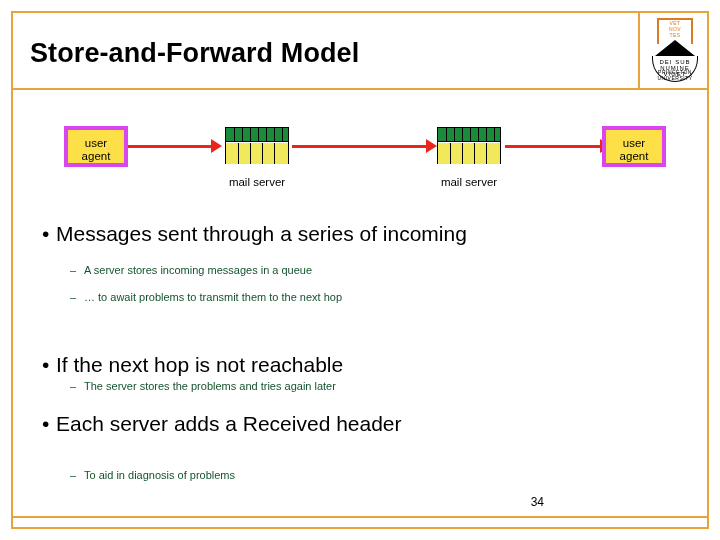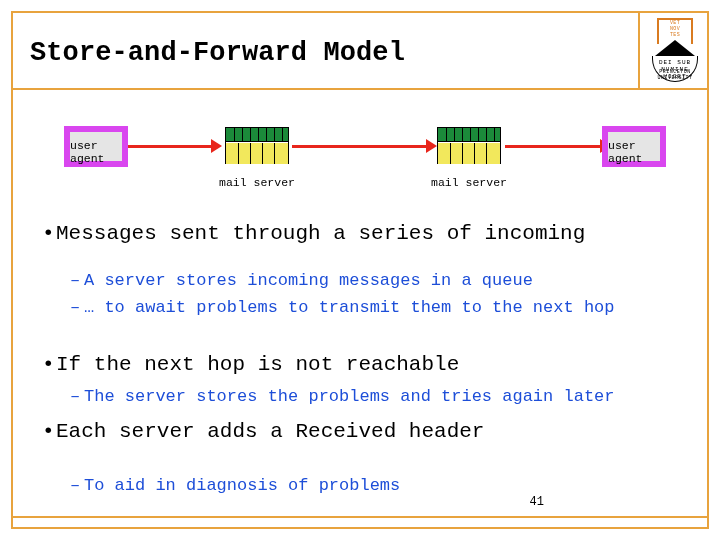--- a/index.html
+++ b/index.html
@@ -12,21 +12,20 @@
     height: 540px;
     font-family: "Liberation Sans", sans-serif;
     overflow: hidden;
   }
   .slide {
     position: relative;
     width: 568px;
     height: 540px;
     background: #ffffff;
     box-sizing: border-box;
-    font-family: Liberation Mono, monospace;
   }
   
   .frame-outer {
     position: absolute;
     left: 11px;
     top: 11px;
     width: 698px;
     height: 518px;
     border: 2px solid #E8A33D;
     box-sizing: border-box;
@@ -138,24 +137,24 @@
     position: absolute;
     left: 0;
     top: 100px;
     width: 720px;
     height: 105px;
   }
   .ua-box {
     position: absolute;
     width: 64px;
     height: 41px;
-    background: #e5e5e5;
-    border: 6px solid #d946ef;
-    box-sizing: border-box;
-    text-align: left;
+    background: #fde047;
+    border: 4px solid #d946ef;
+    box-sizing: border-box;
+    text-align: center;
     font-size: 11.5px;
     color: #000000;
     line-height: 13px;
     padding-top: 7px;
   }
   .ua-left { left: 64px; top: 26px; }
   .ua-right { left: 602px; top: 26px; }
 
   .arrow-line {
     position: absolute;
@@ -242,24 +241,23 @@
     width: 720px;
   }
   .b1 {
     position: absolute;
     font-size: 21px;
     color: #000000;
     white-space: nowrap;
   }
   .b2 {
     position: absolute;
-    font-size: 17px;
-    color: #1d4ed8;
+    font-size: 11px;
+    color: #14532d;
     white-space: nowrap;
-    margin-top: 7px;
   }
   .bullet-dot {
     display: inline-block;
     width: 14px;
   }
 
   .pagenum {
     position: absolute;
     right: 24px;
     top: 495px;
@@ -372,26 +370,26 @@
     </div>
 
     <div class="b1" style="left:42px; top:131px;">
       <span class="bullet-dot">•</span><span>If the next hop is not reachable</span>
     </div>
 
     <div class="b2" style="left:70px; top:158px;">
       <span class="bullet-dot">–</span><span>The server stores the problems and tries again later</span>
     </div>
 
-    <div class="b1" style="left:42px; top:198px;">
+    <div class="b1" style="left:42px; top:190px;">
       <span class="bullet-dot">•</span><span>Each server adds a Received header</span>
     </div>
 
     <div class="b2" style="left:70px; top:247px;">
       <span class="bullet-dot">–</span><span>To aid in diagnosis of problems</span>
     </div>
 
   </div>
 
-  <div class="pagenum">41</div>
+  <div class="pagenum">34</div>
   <div class="footer-line"></div>
 
 </div>
 
 </body></html>

